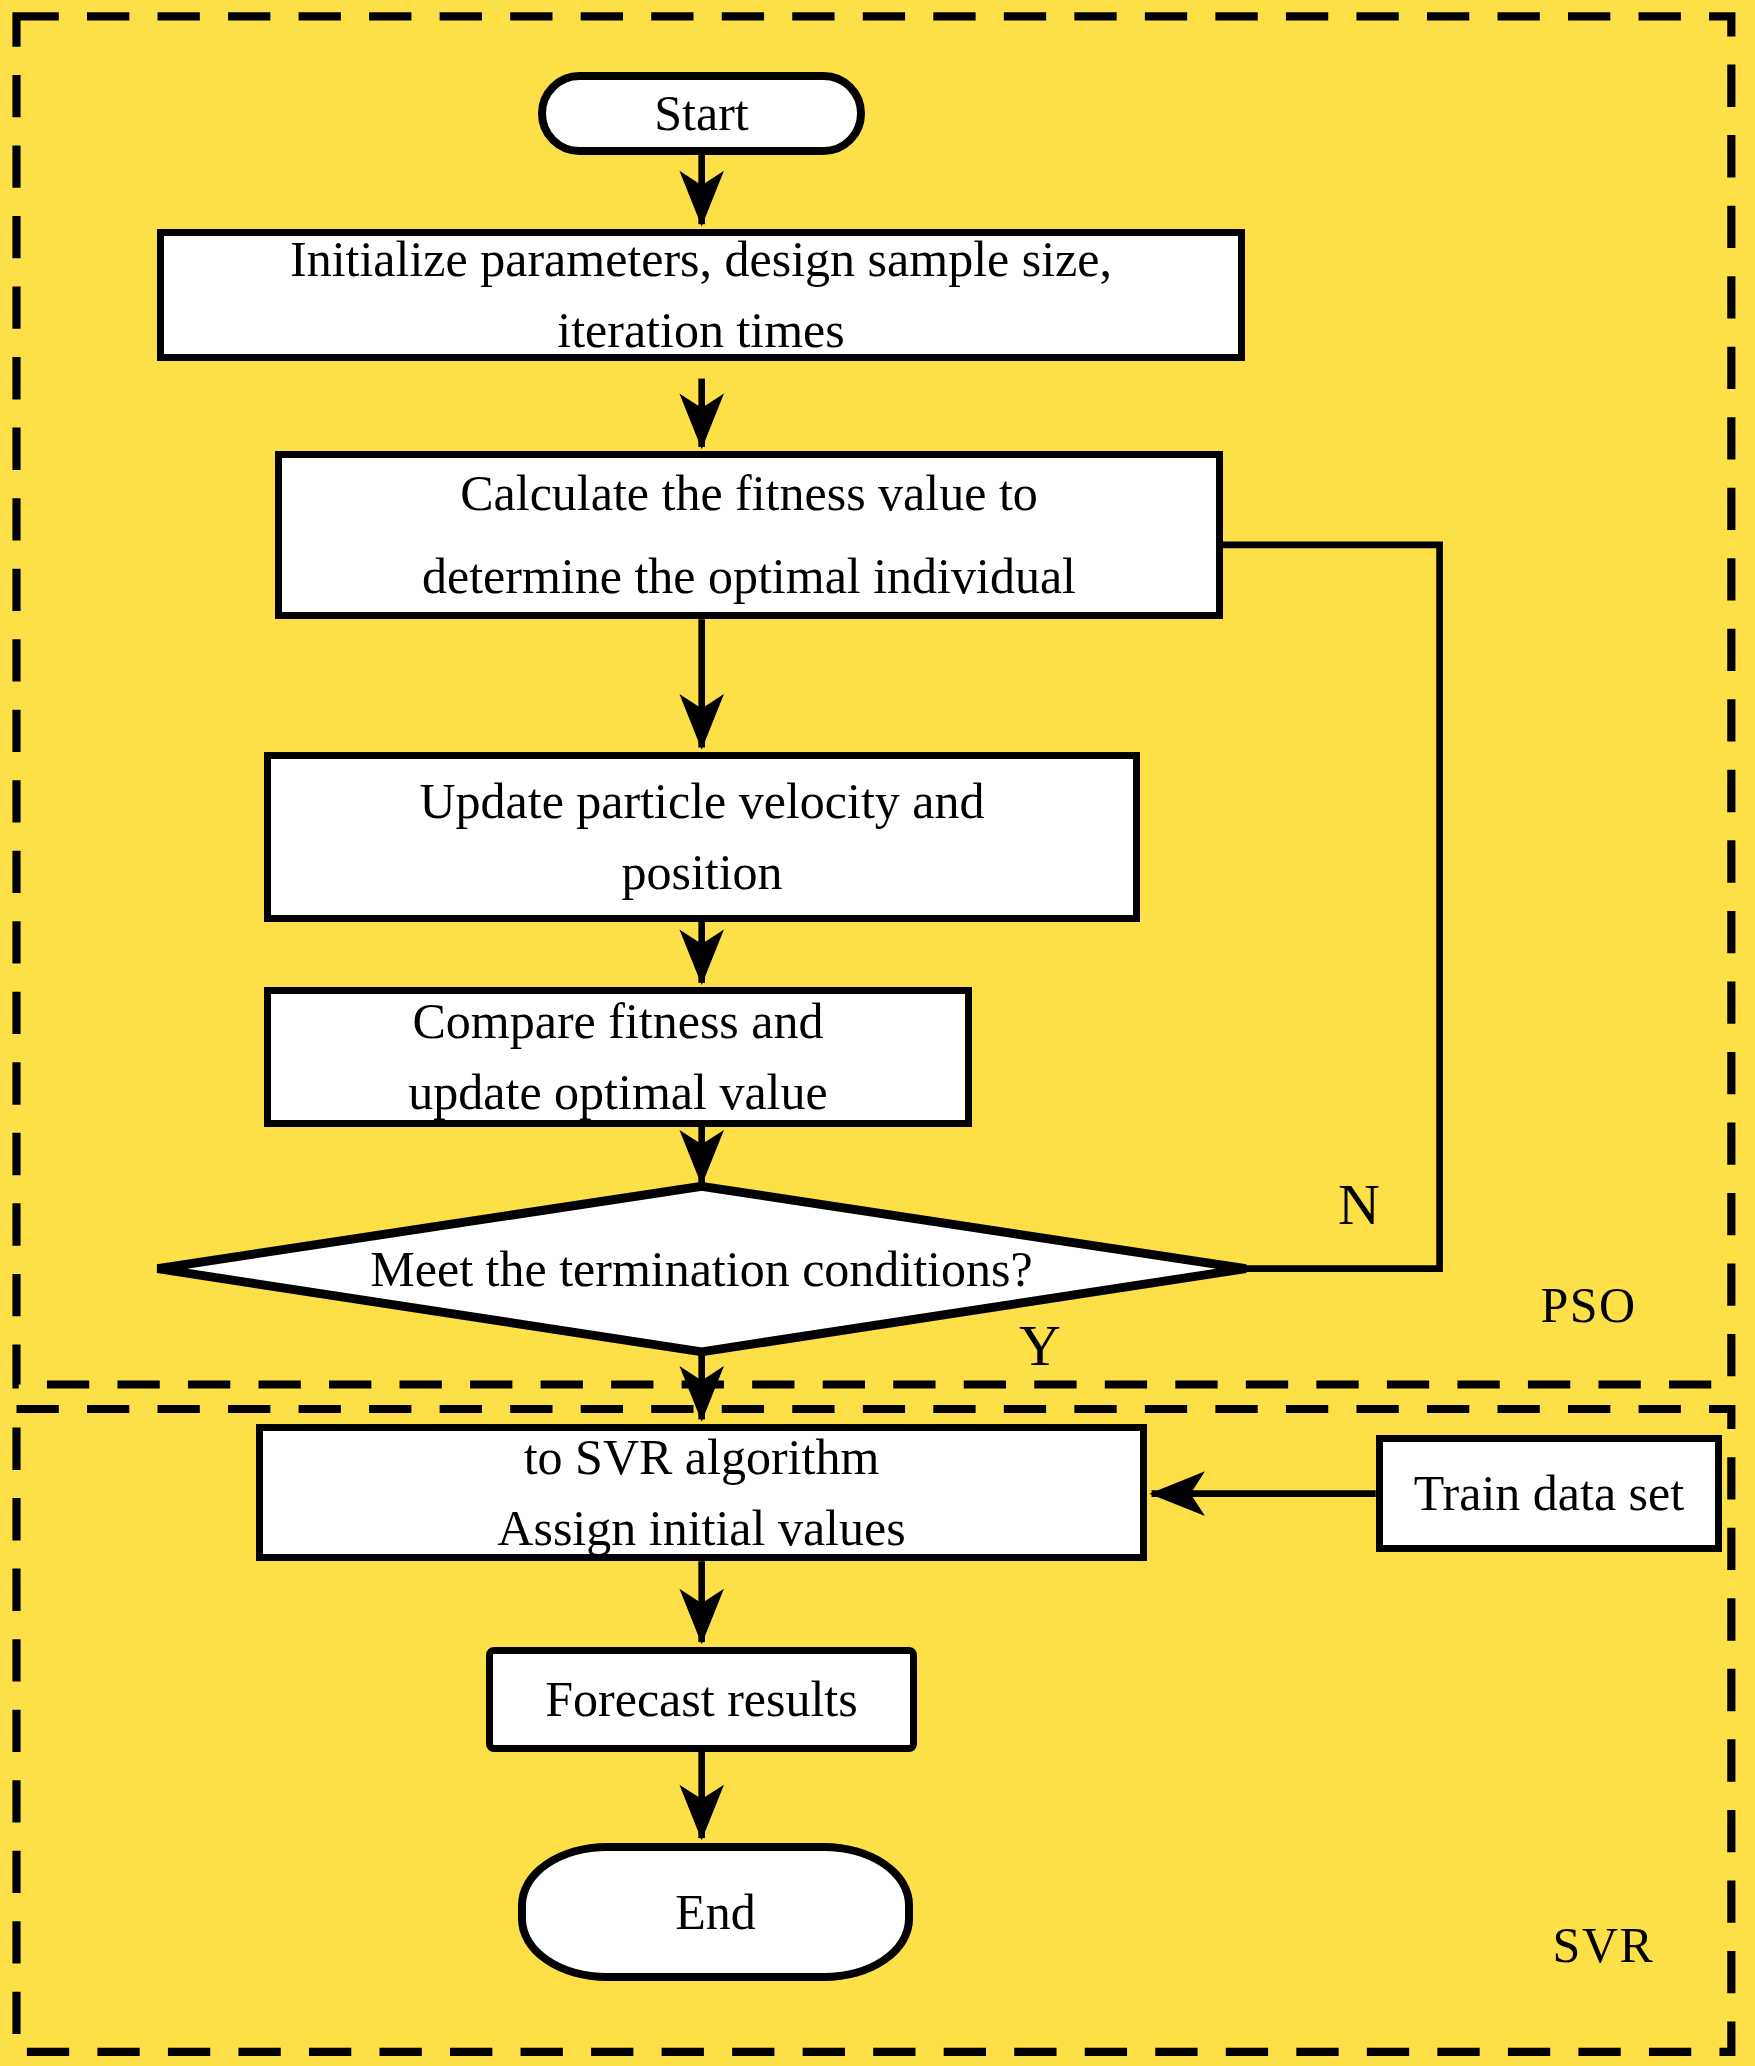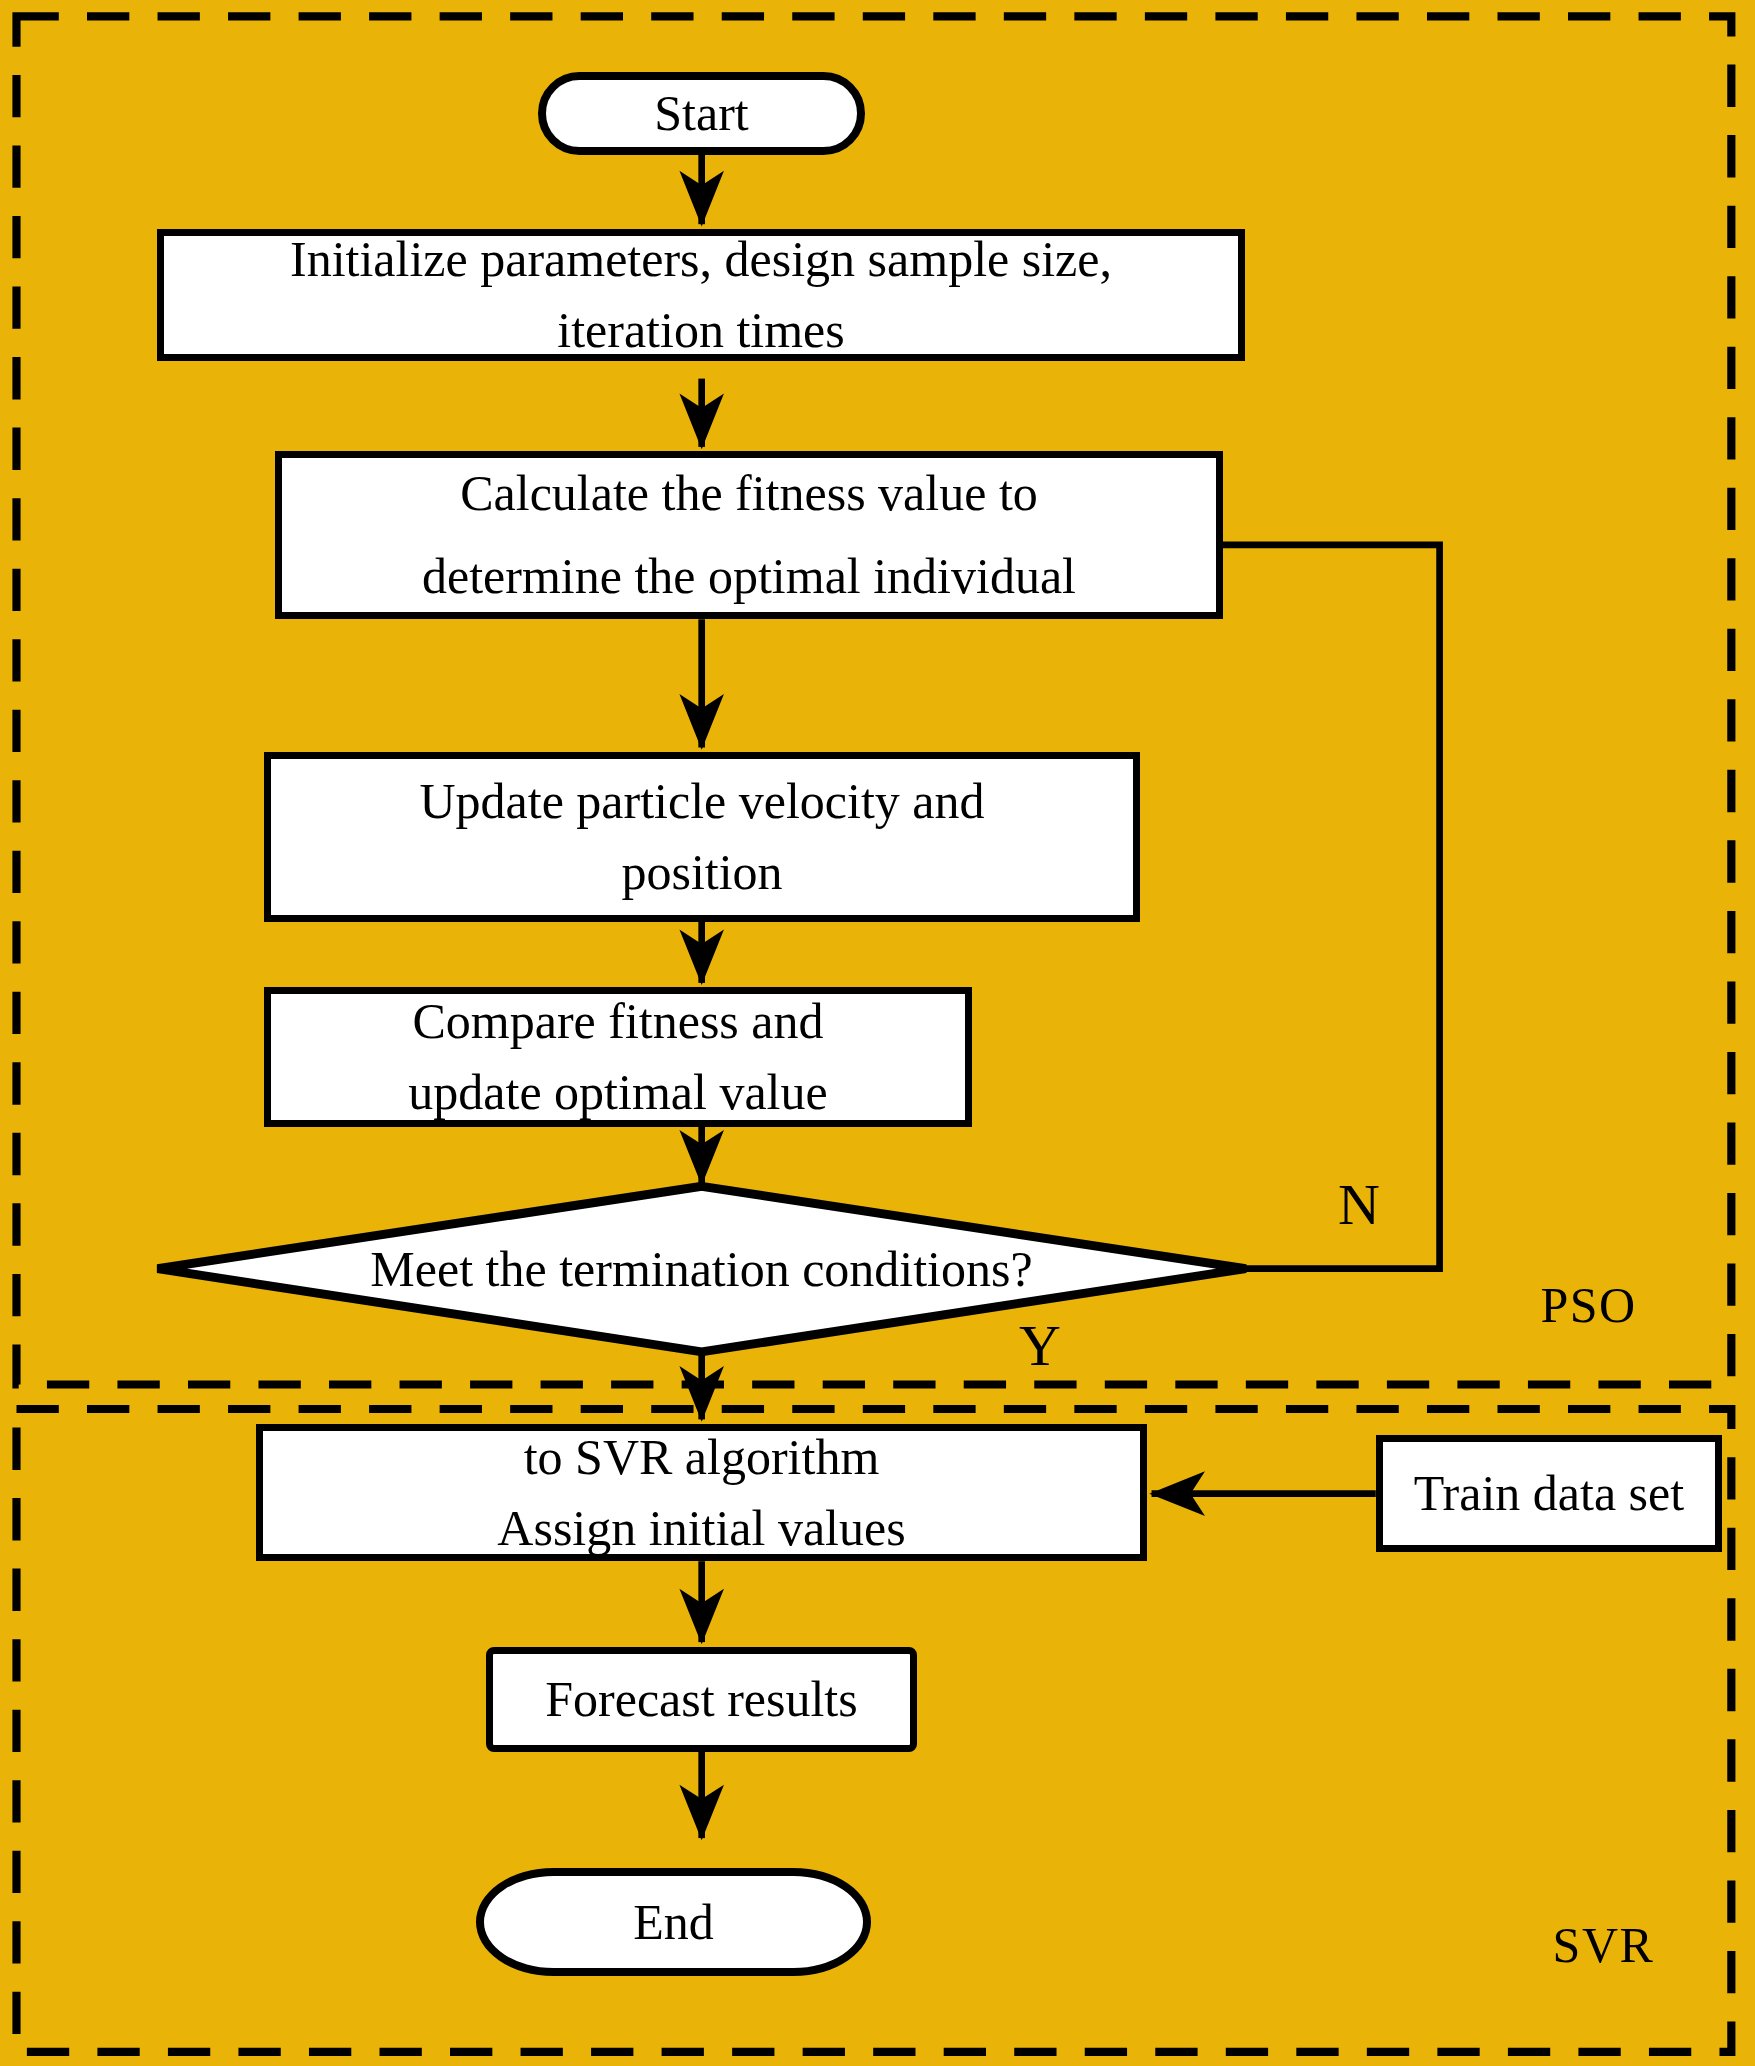--- a/index.html
+++ b/index.html
@@ -1,20 +1,20 @@
 <!DOCTYPE html>
 <html style="font-size:12px"><head>
 <meta charset="utf-8">
 <style>
   html, body { margin: 0; padding: 0; background: #ffffff; }
   .canvas {
     position: relative;
     width: 1756px;
     height: 2066px;
-    background: #eab308;
+    background: #fde047;
     font-family: "Liberation Serif", serif;
     color: #000;
     overflow: hidden;
   }
   .layer {
     position: absolute;
     left: 0; top: 0;
     width: 1756px; height: 2066px;
   }
   .node {
@@ -125,21 +125,21 @@
   </div>
 
   <div class="node" style="left:1376px; top:1435px; width:346px; height:117px;">
     <span class="ln">Train data set</span>
   </div>
 
   <div class="node" style="left:486px; top:1647px; width:431px; height:105px;border-radius:8px;">
     <span class="ln">Forecast results</span>
   </div>
 
-  <div class="node terminal-end" style="left:476px; top:1843px; width:395px; height:108px;margin-top:25px;">
+  <div class="node terminal-end" style="left:518px; top:1843px; width:395px; height:138px;">
     <span class="ln">End</span>
   </div>
 
   <div class="floating-label corner-label" style="left:1318px; top:1167px; width:82px; height:74px;">
     <span>N</span>
   </div>
 
   <div class="floating-label corner-label" style="left:999px; top:1310px; width:82px; height:71px;">
     <span>Y</span>
   </div>

